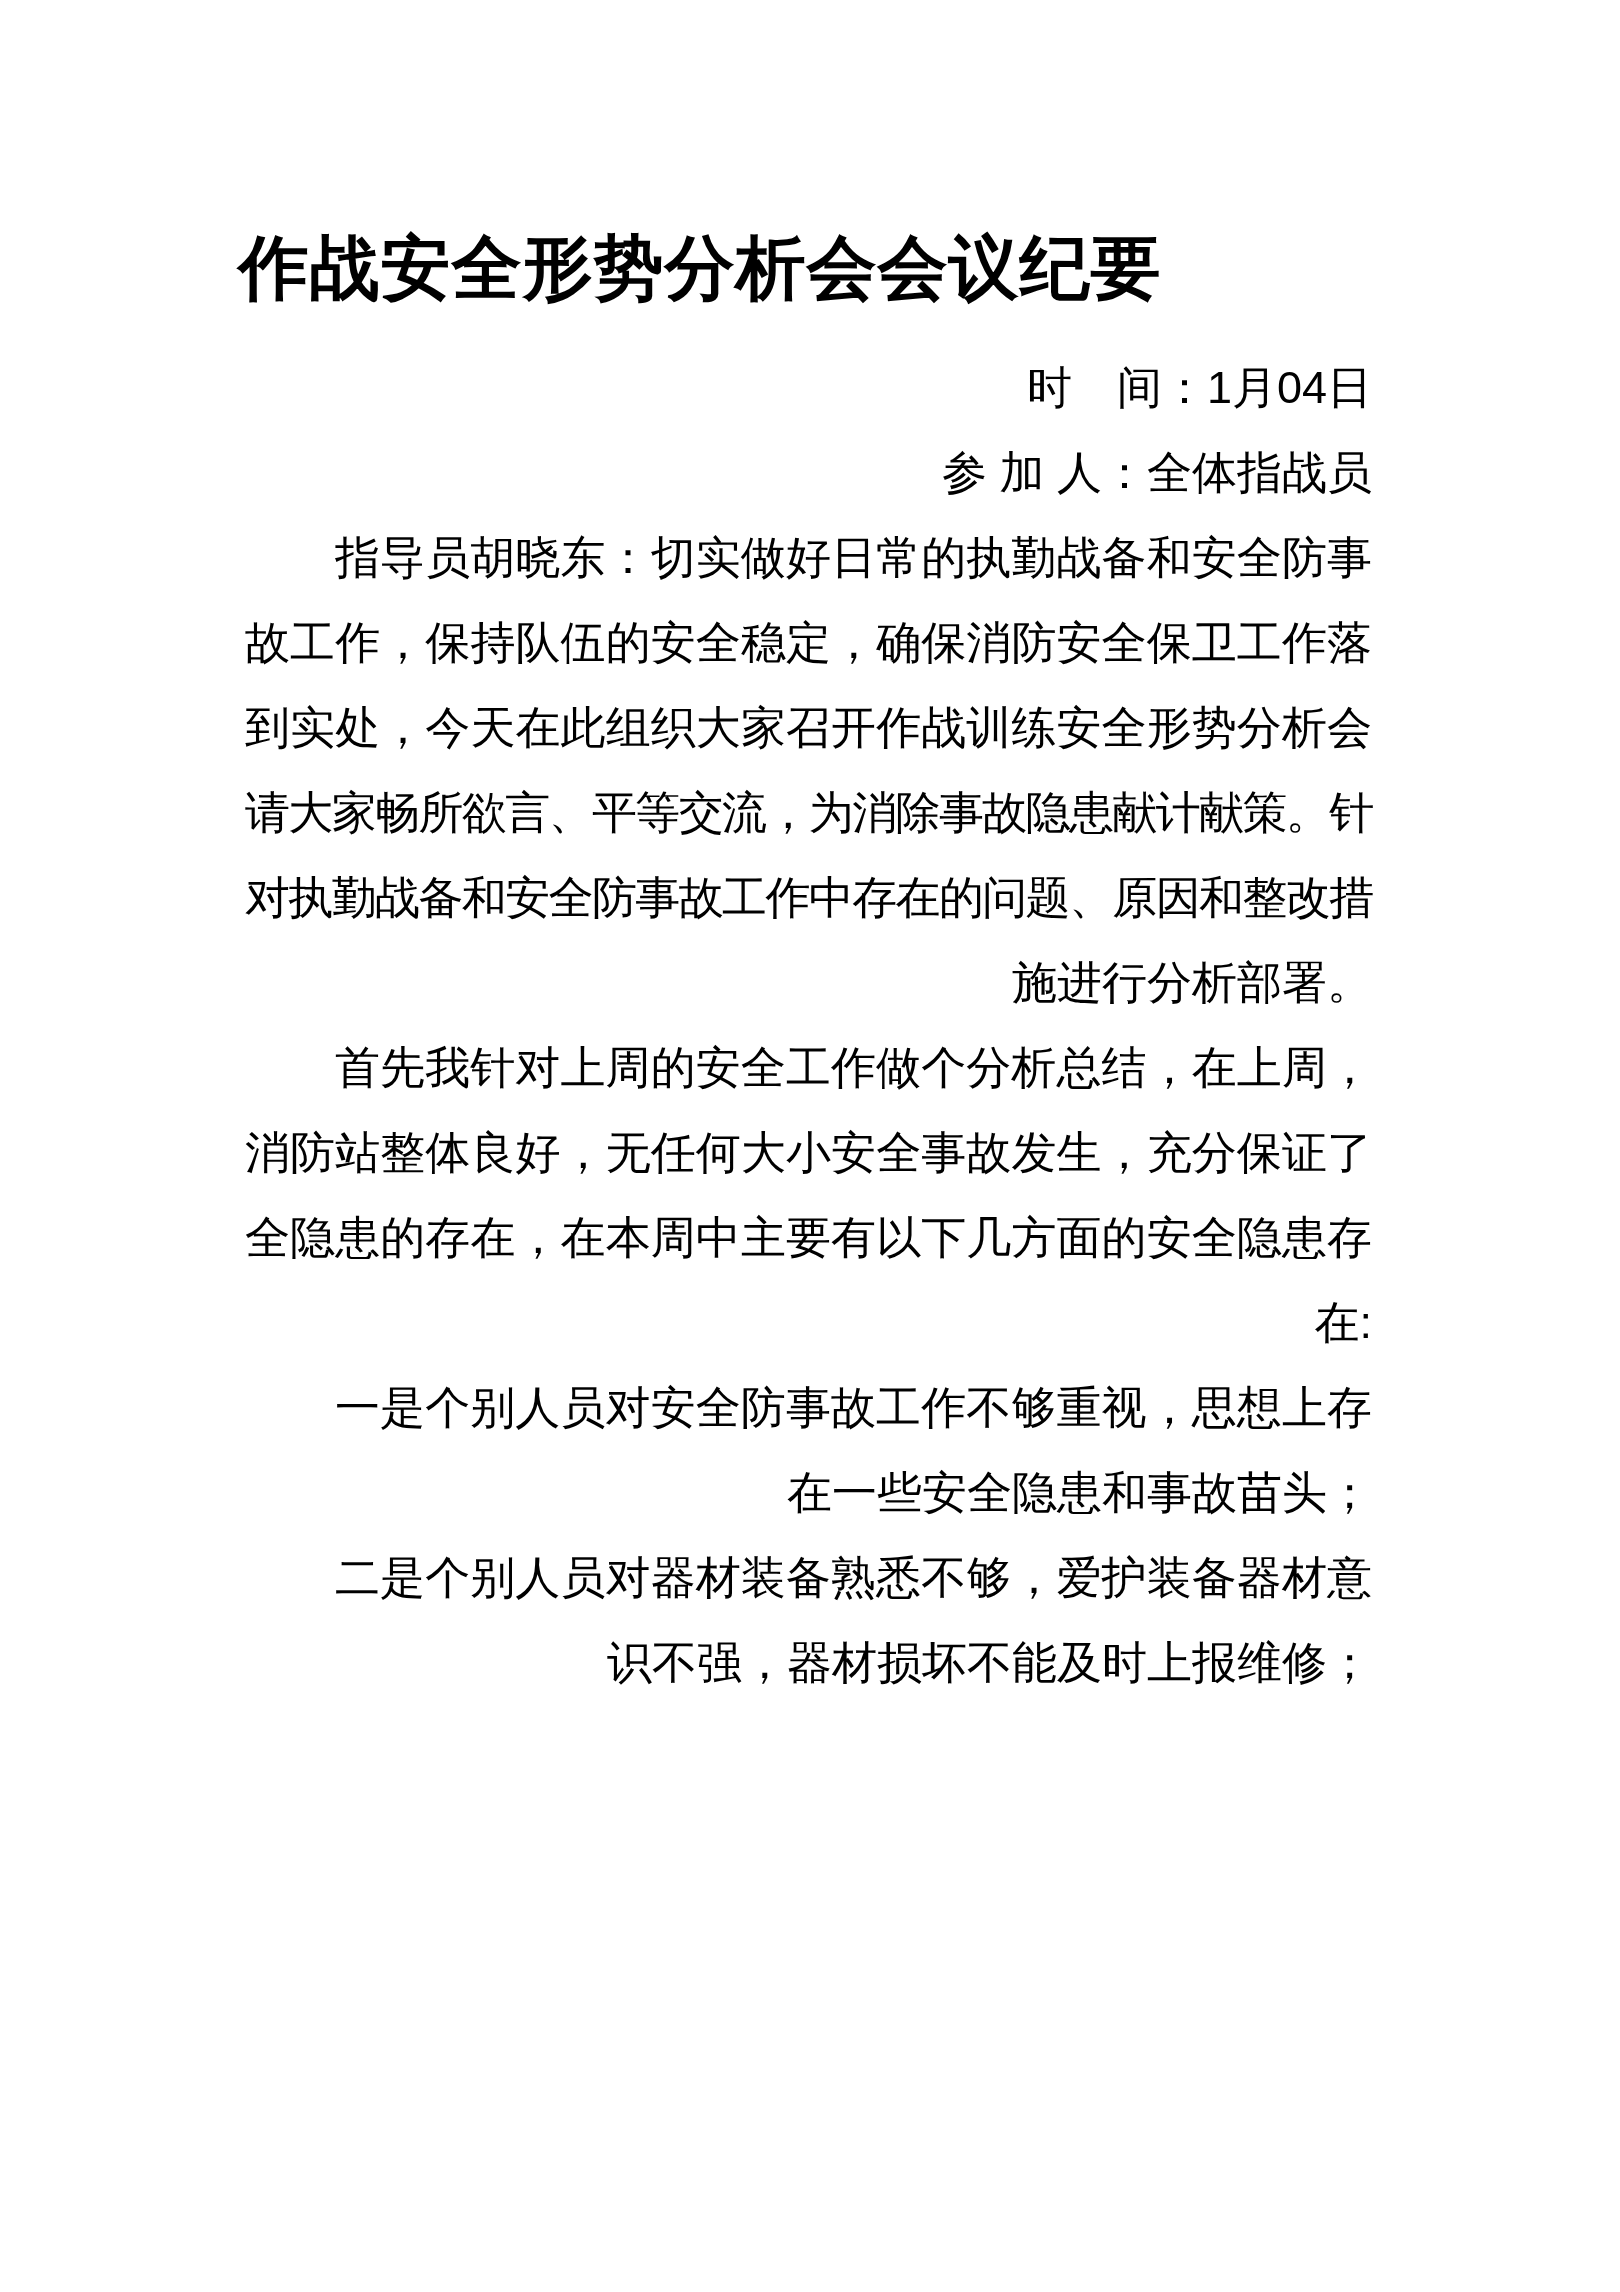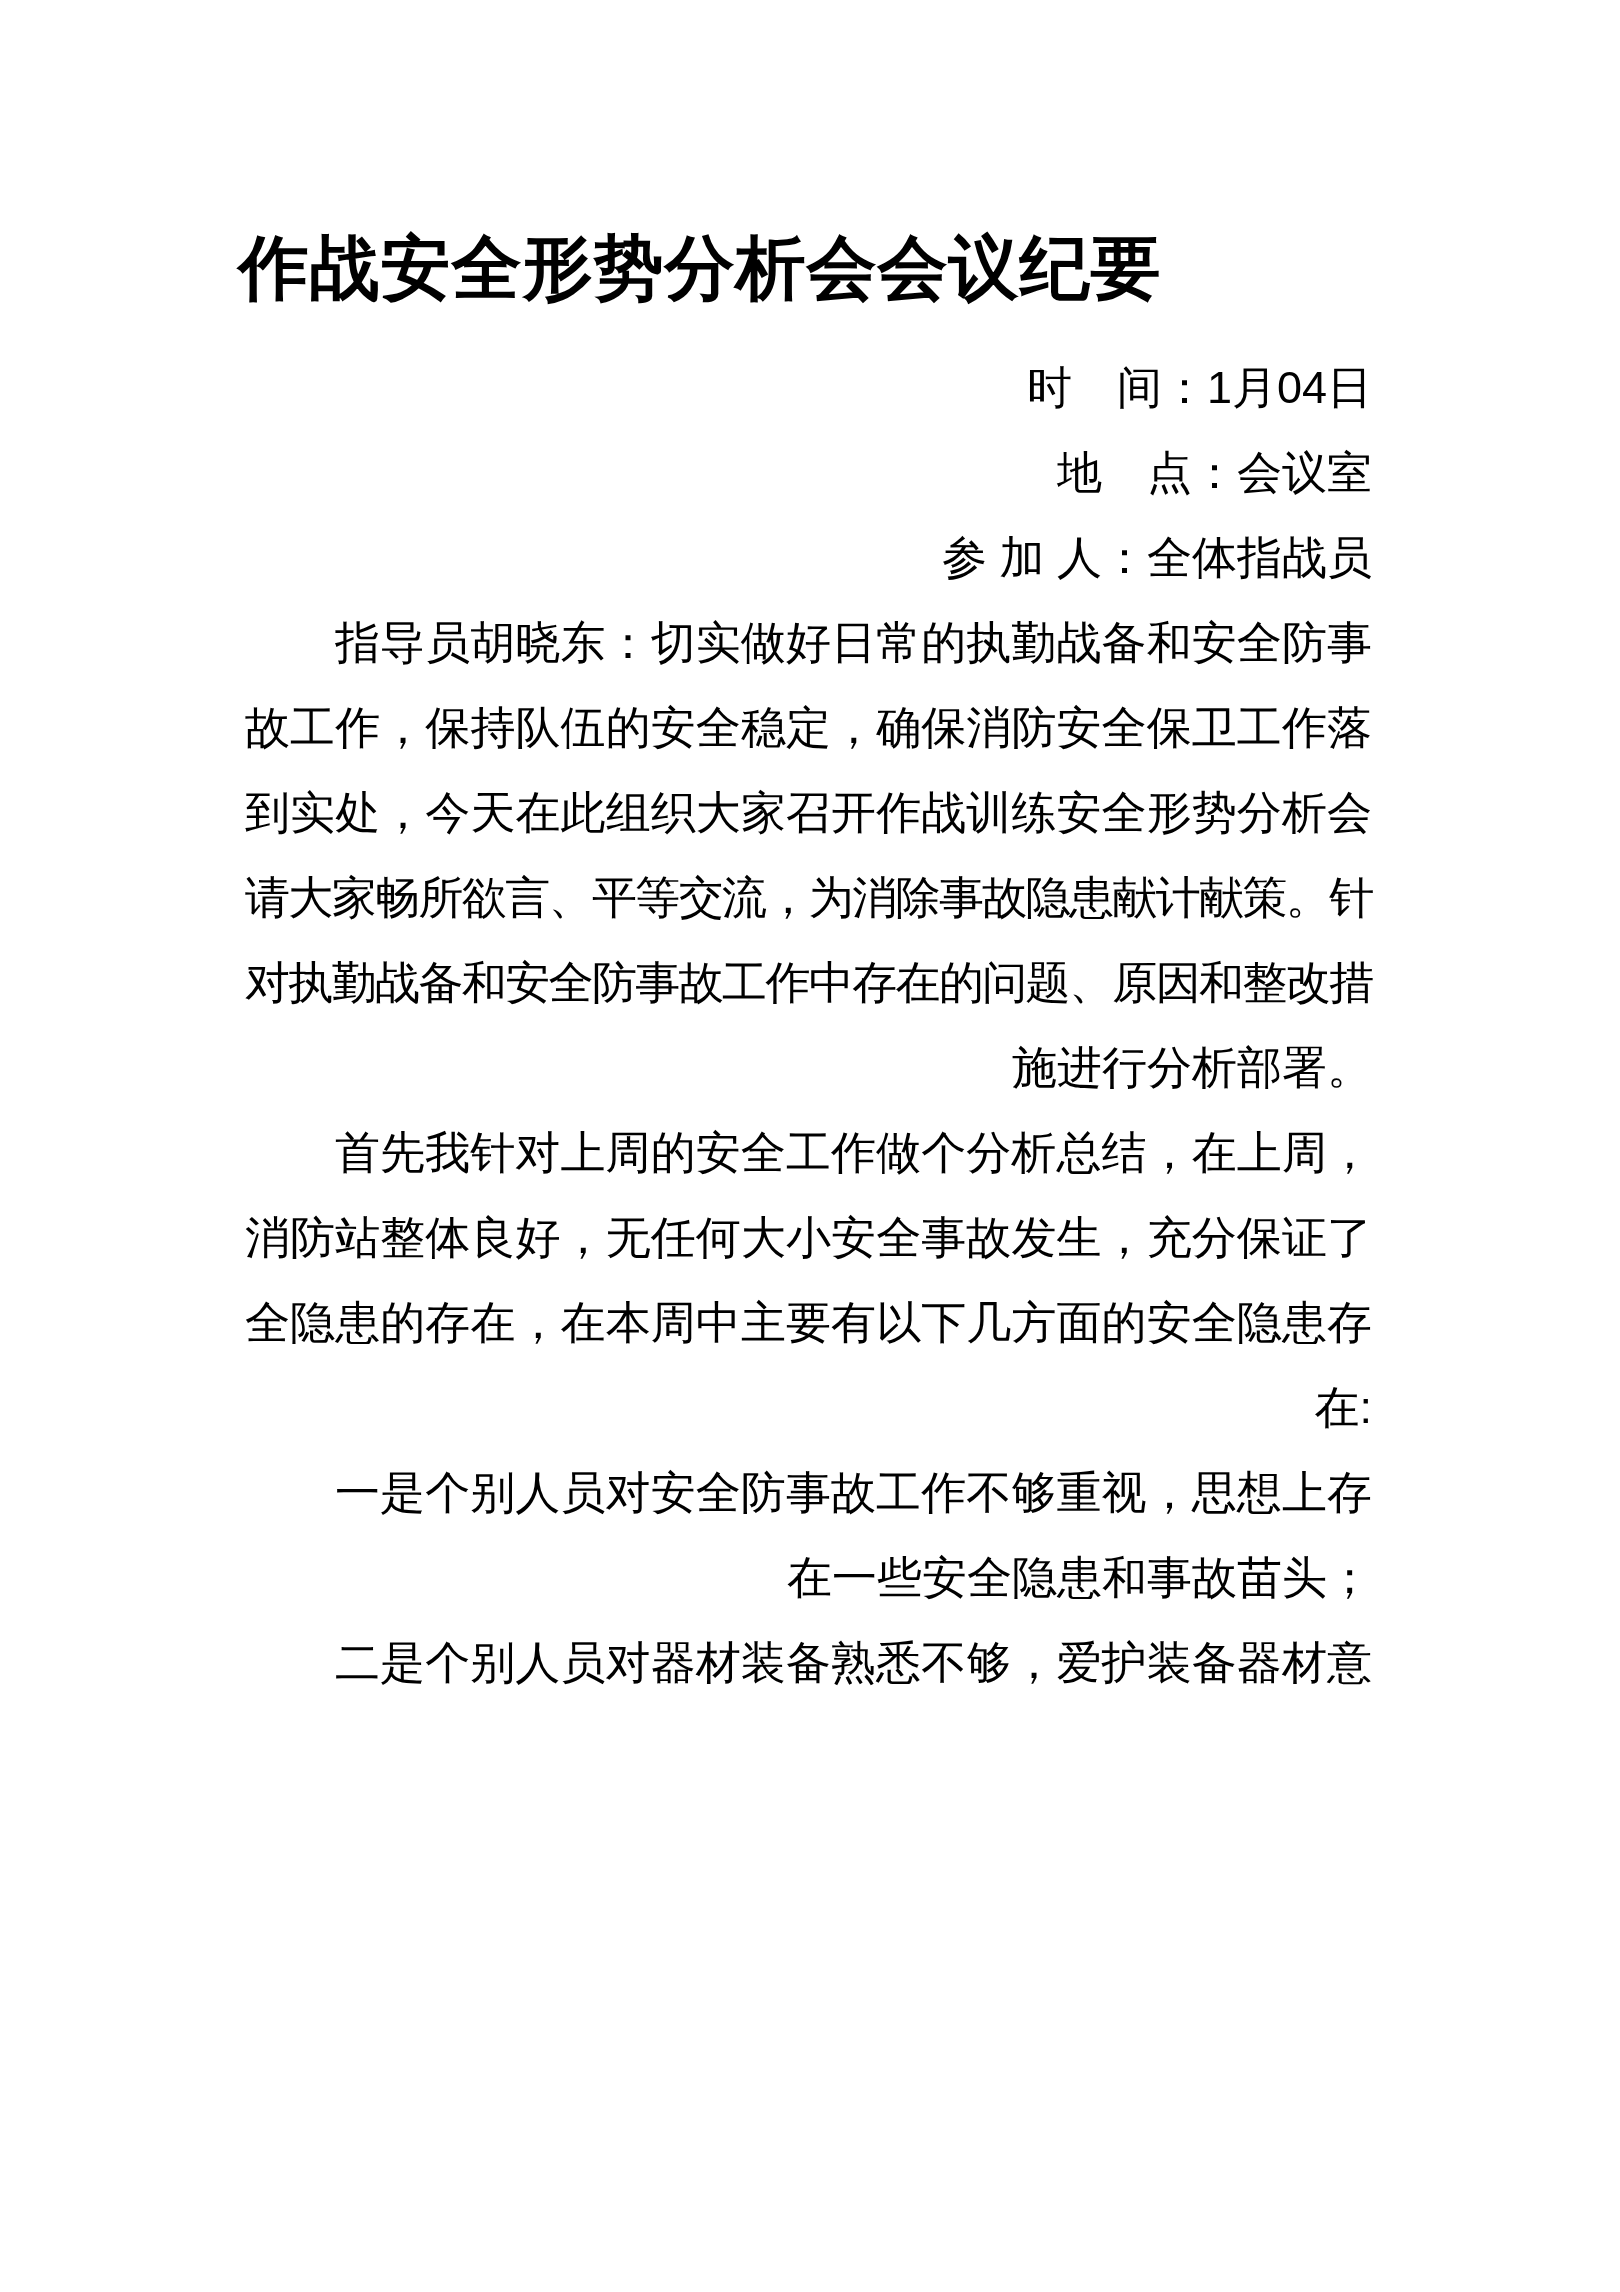--- a/index.html
+++ b/index.html
@@ -54,30 +54,30 @@
     letter-spacing: -2.2px;
   }
 </style>
 </head>
 <body>
 
 <div class="page">
   <h1 class="title">作战安全形势分析会会议纪要</h1>
   <div class="content" id="doc-content">
       <div class="line indent">时　间：1月04日</div>
-      <div class="line indent">地　点：会议室</div>
       <div class="line indent">参 加 人：全体指战员</div>
       <div class="line indent j">指导员胡晓东：切实做好日常的执勤战备和安全防事</div>
       <div class="line j">故工作，保持队伍的安全稳定，确保消防安全保卫工作落</div>
       <div class="line j">到实处，今天在此组织大家召开作战训练安全形势分析会</div>
       <div class="line j tight">请大家畅所欲言、平等交流，为消除事故隐患献计献策。针</div>
       <div class="line j tight">对执勤战备和安全防事故工作中存在的问题、原因和整改措</div>
       <div class="line">施进行分析部署。</div>
       <div class="line indent j">首先我针对上周的安全工作做个分析总结，在上周，</div>
       <div class="line j">消防站整体良好，无任何大小安全事故发生，充分保证了</div>
       <div class="line j">全隐患的存在，在本周中主要有以下几方面的安全隐患存</div>
       <div class="line">在:</div>
       <div class="line indent j">一是个别人员对安全防事故工作不够重视，思想上存</div>
       <div class="line">在一些安全隐患和事故苗头；</div>
       <div class="line indent j">二是个别人员对器材装备熟悉不够，爱护装备器材意</div>
+      <div class="line">识不强，器材损坏不能及时上报维修；</div>
     </div>
 </div>
 
 
 </body></html>

